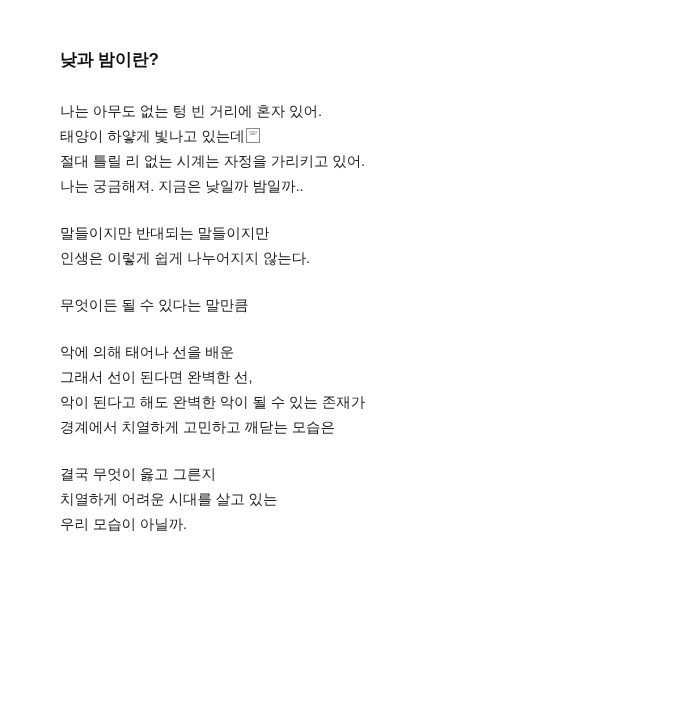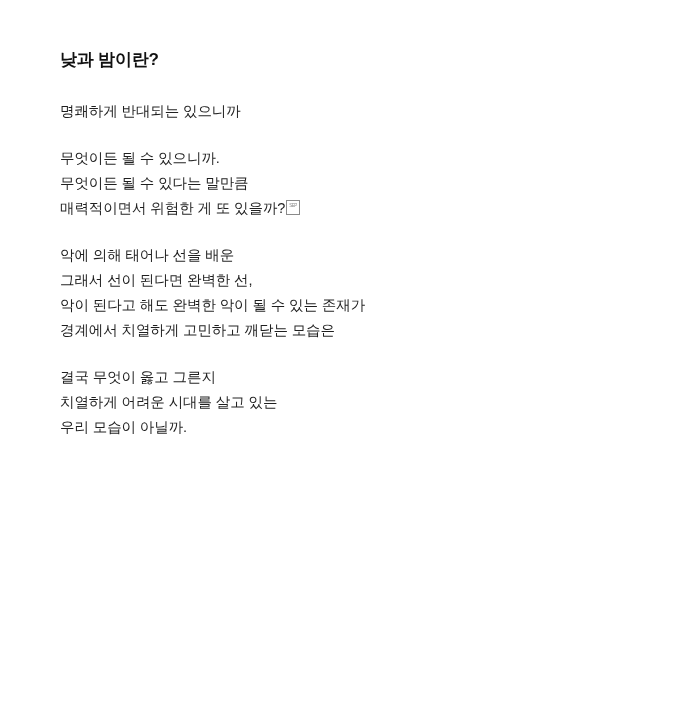--- a/index.html
+++ b/index.html
@@ -67,26 +67,31 @@
     padding-top: 1px;
   }
 </style>
 </head>
 <body>
 
 <div class="page">
   <h1 class="doc-title">낮과 밤이란?</h1>
   <div id="body-content">
       <div class="para">
-        <div class="line">명쾌하게 반대되는 있으니까</div>
+        <div class="line">나는 아무도 없는 텅 빈 거리에 혼자 있어.</div>
+        <div class="line">태양이 하얗게 빛나고 있는데<span class="glyph-box"><span class="code">SEP</span></span></div>
+        <div class="line">절대 틀릴 리 없는 시계는 자정을 가리키고 있어.</div>
+        <div class="line">나는 궁금해져. 지금은 낮일까 밤일까..</div>
       </div>
       <div class="para">
-        <div class="line">무엇이든 될 수 있으니까.</div>
+        <div class="line">말들이지만 반대되는 말들이지만</div>
+        <div class="line">인생은 이렇게 쉽게 나누어지지 않는다.</div>
+      </div>
+      <div class="para">
         <div class="line">무엇이든 될 수 있다는 말만큼</div>
-        <div class="line">매력적이면서 위험한 게 또 있을까?<span class="glyph-box"><span class="code">SEP</span></span></div>
       </div>
       <div class="para">
       </div>
       <div class="para">
         <div class="line">악에 의해 태어나 선을 배운</div>
         <div class="line">그래서 선이 된다면 완벽한 선,</div>
         <div class="line">악이 된다고 해도 완벽한 악이 될 수 있는 존재가</div>
         <div class="line">경계에서 치열하게 고민하고 깨닫는 모습은</div>
       </div>
       <div class="para">

